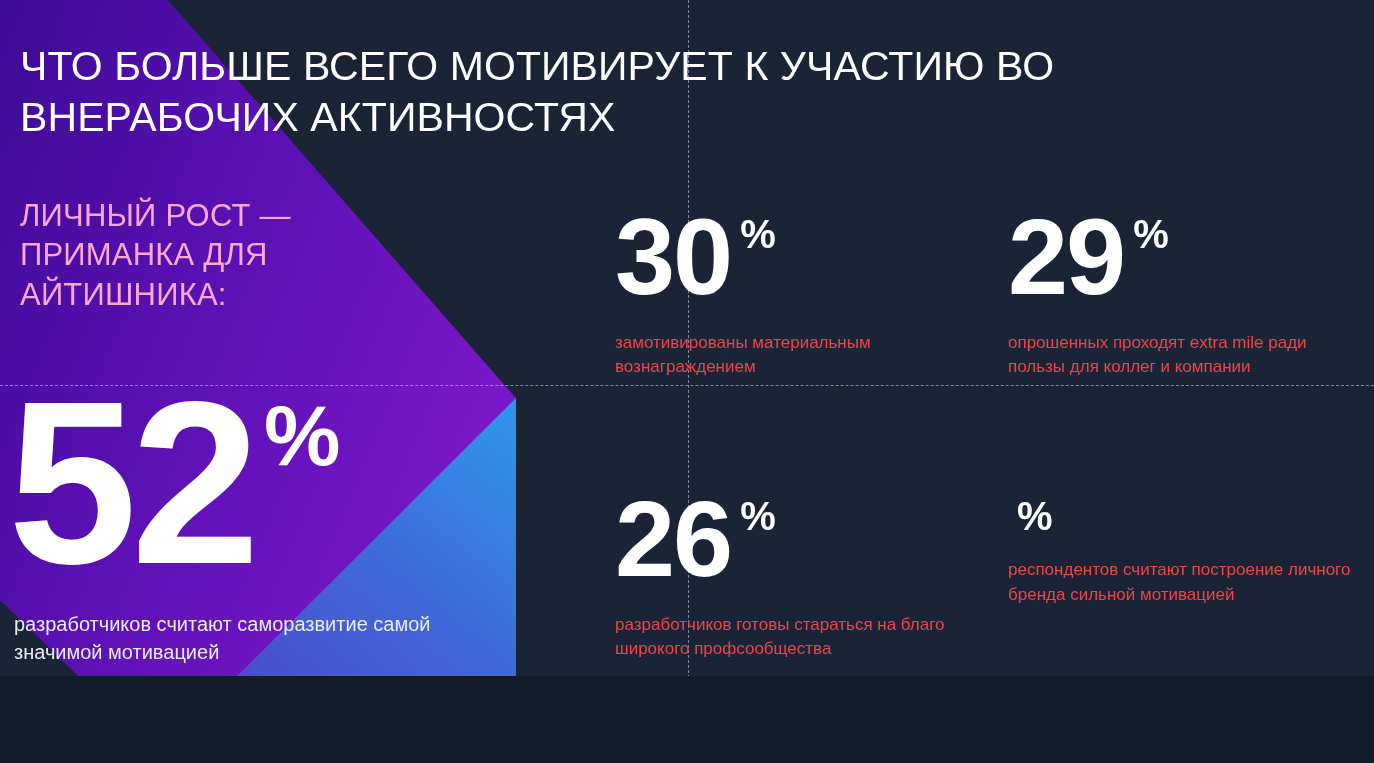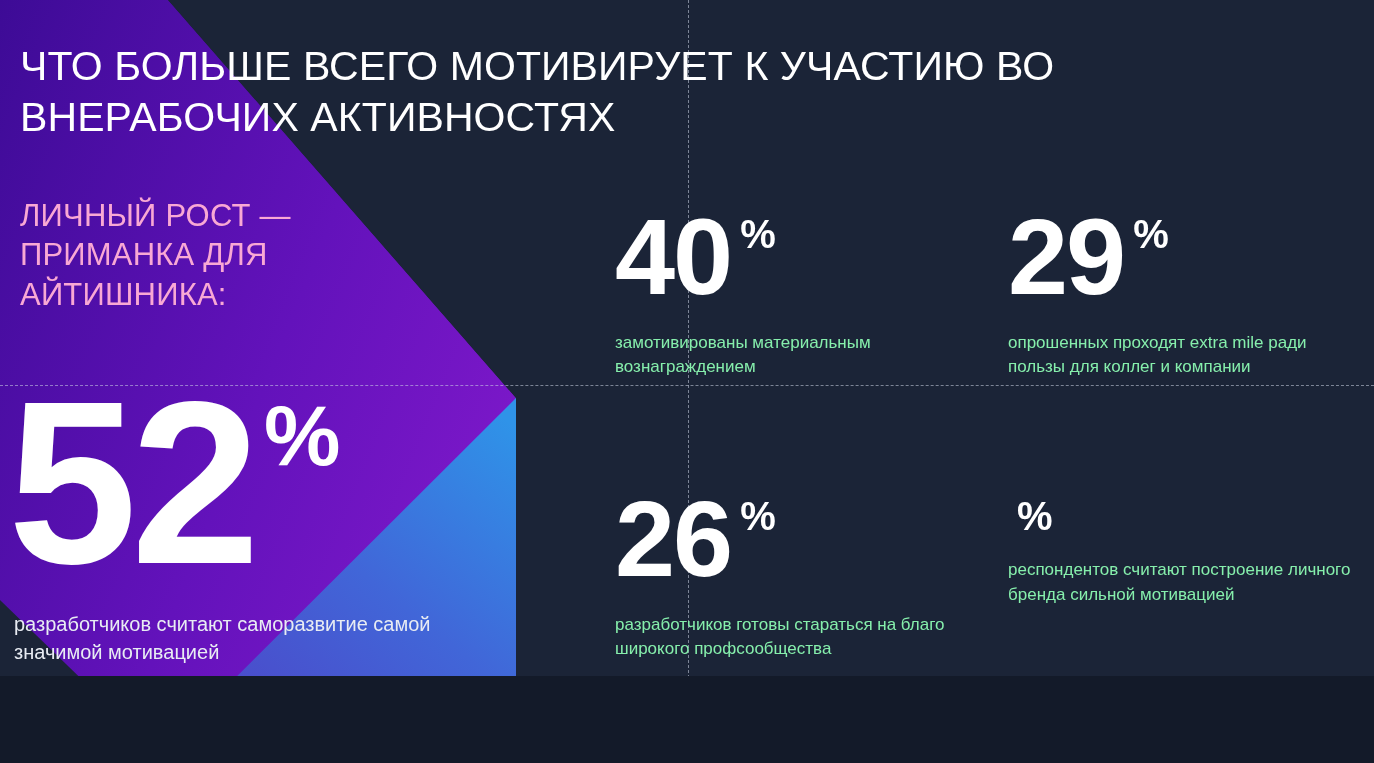--- a/index.html
+++ b/index.html
@@ -141,21 +141,21 @@
     font-weight: 700;
     color: #ffffff;
     margin-top: 8px;
     margin-left: 9px;
   }
   .stat-caption {
     margin-top: 22px;
     font-size: 17px;
     line-height: 1.45;
     font-weight: 400;
-    color: #86efac;
+    color: #ef4444;
     max-width: 350px;
   }
 
   .stat-q1 { left: 615px; top: 206px; }
   .stat-q2 { left: 1008px; top: 206px; }
   .stat-q3 { left: 615px; top: 488px; }
   .stat-q4 { left: 1008px; top: 488px; }
 </style>
 </head>
 <body>
@@ -213,21 +213,21 @@
   <div class="hero">
     <div class="hero-figure">
       <span class="hero-number">52</span>
       <span class="hero-percent">%</span>
     </div>
     <div class="hero-caption">разработчиков считают саморазвитие самой значимой мотивацией</div>
   </div>
 
   <div class="stat stat-q1">
     <div class="stat-figure">
-      <span class="stat-number">40</span>
+      <span class="stat-number">30</span>
       <span class="stat-percent">%</span>
     </div>
     <div class="stat-caption">замотивированы материальным вознаграждением</div>
   </div>
 
   <div class="stat stat-q2">
     <div class="stat-figure">
       <span class="stat-number">29</span>
       <span class="stat-percent">%</span>
     </div>

